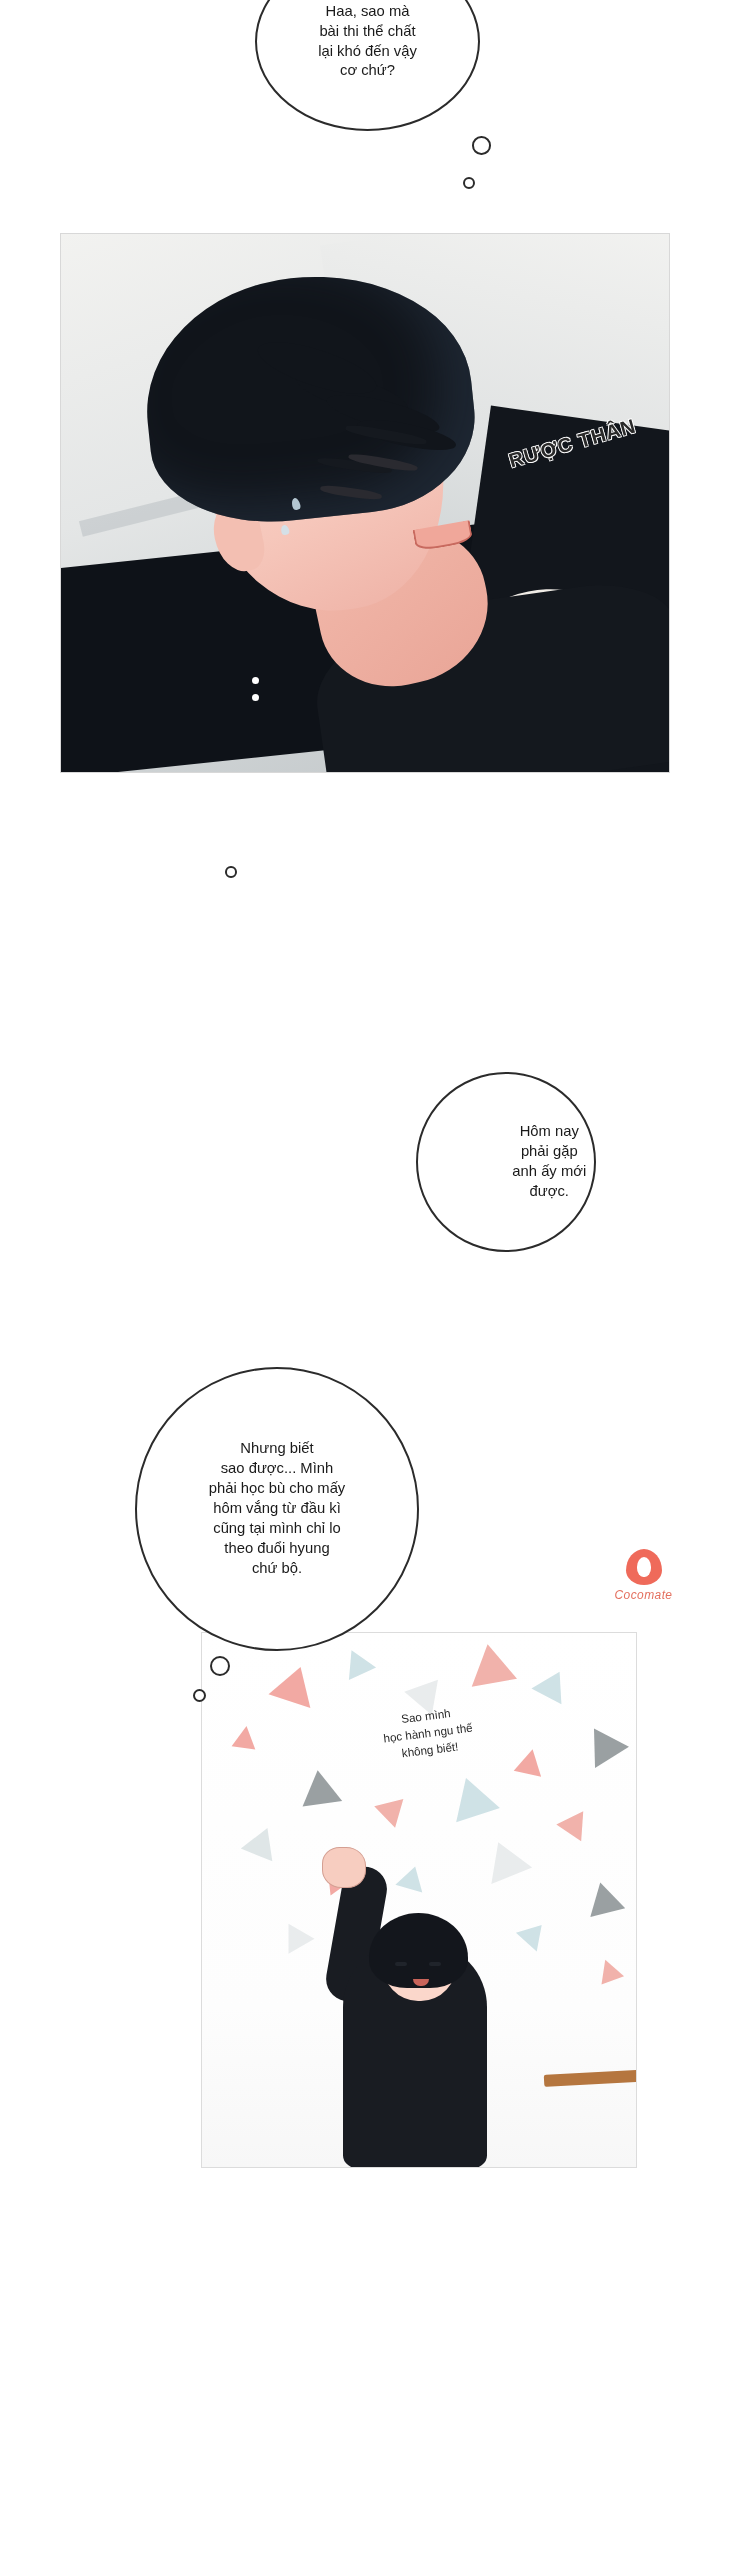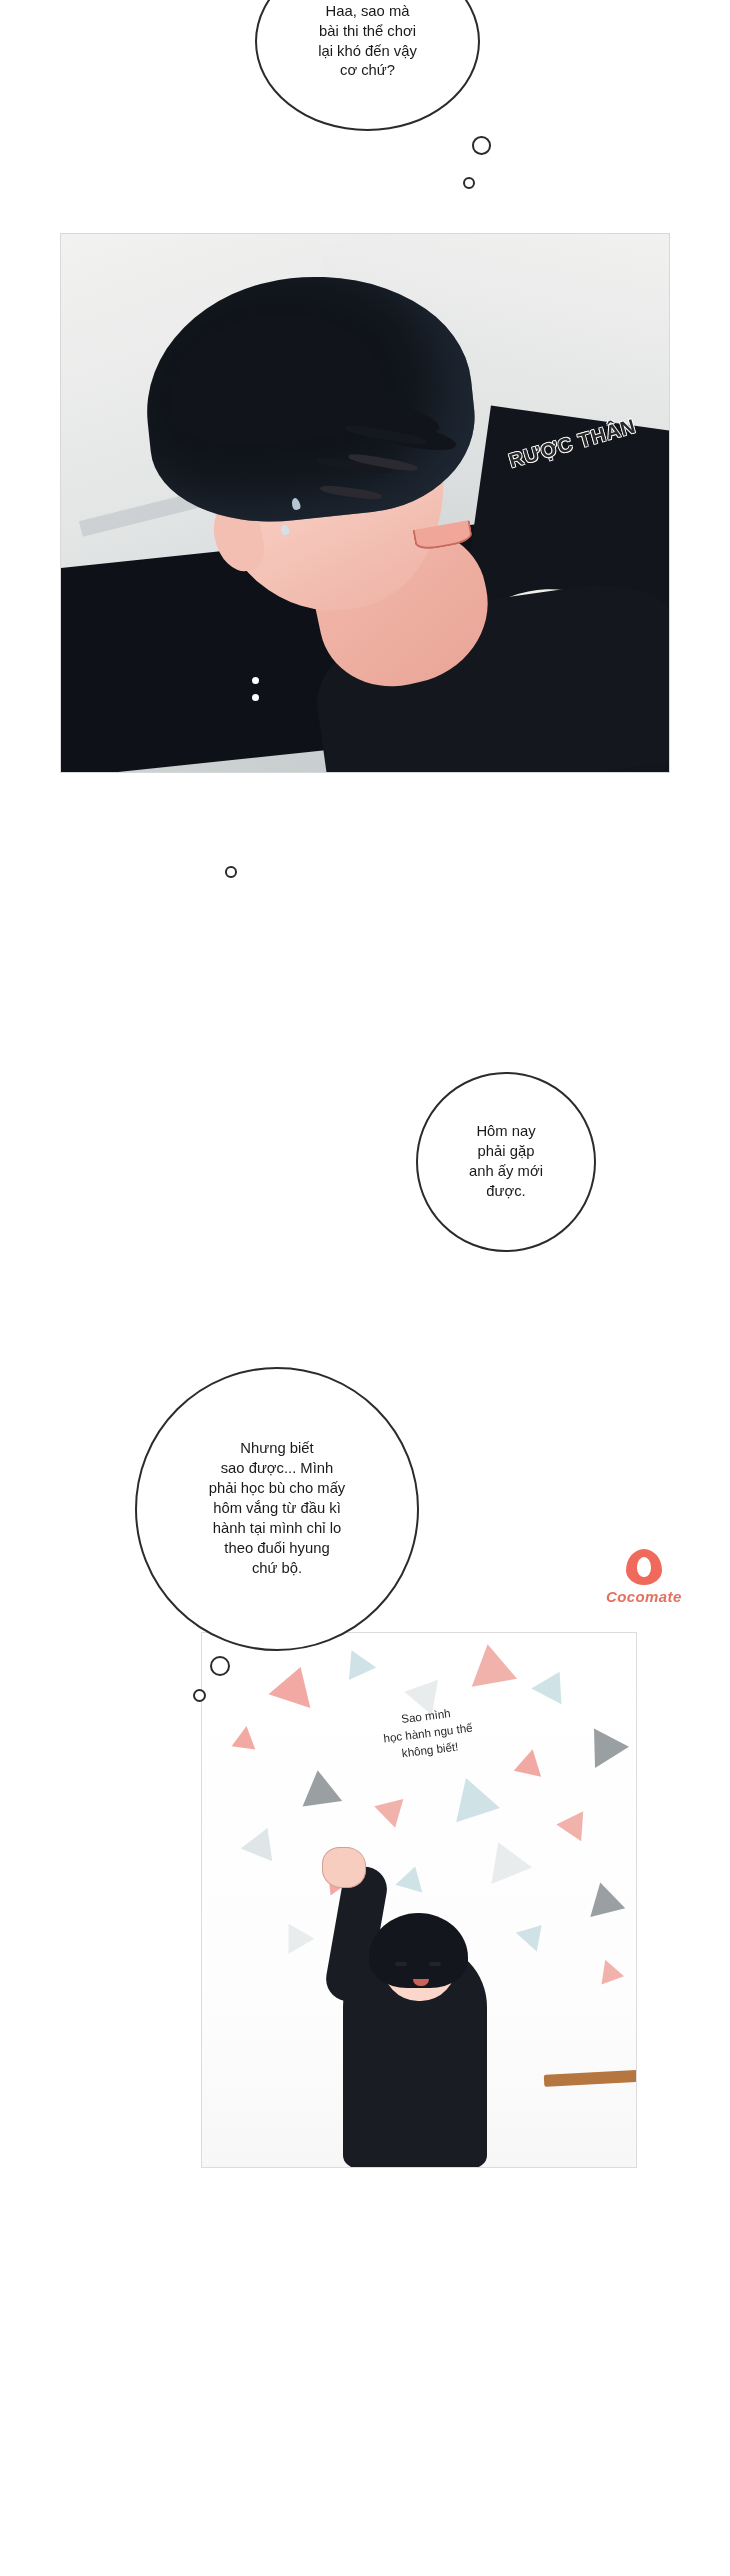--- a/index.html
+++ b/index.html
@@ -327,41 +327,40 @@
   #watermark .mark-shape::before {
     content: "";
     position: absolute;
     left: 50%; top: 7.8px;
     width: 14px; height: 20px;
     margin-left: -7px;
     background: #ffffff;
     border-radius: 50% 50% 45% 45%;
   }
   #watermark .mark-text {
-    font-size: 15px;
+    font-size: 12px;
     color: #e4705f;
     letter-spacing: 0.4px;
     font-style: italic;
-    font-weight: bold;
   }
 
   
   .b-sz-1 { font-size: 14.8px; }
   .b-sz-2 { font-size: 14px; }
   .b-sz-3 { font-size: 14.8px; }
   .b-sz-4 { font-size: 14.8px; }
 </style>
 </head>
 <body>
 
 <div class="page">
 
   <div class="bubble b-sz-1" id="bubble-1" style="left:255px; top:-48px; width:225px; height:179px;">
     <span class="txt">Haa, sao mà
-bài thi thể chơi
+bài thi thể chất
 lại khó đến vậy
 cơ chứ?</span>
   </div>
   <div class="tail-dot" style="left:472px; top:136px; width:18.6px; height:18.6px;"></div>
   <div class="tail-dot" style="left:463px; top:177px; width:12.4px; height:12.4px;"></div>
 
   <div class="panel" id="panel-one">
     <div class="p1-sheet"></div>
     <div class="p1-sheet2"></div>
     <div class="p1-fold-a"></div>
@@ -392,33 +391,33 @@
     <div class="p1-sfx">RƯỢC THÂN</div>
 
     <div class="p1-dots">
       <i></i>
       <i></i>
     </div>
   </div>
 
   <div class="tail-dot" style="left:225px; top:866px; width:11.6px; height:11.6px;"></div>
 
-  <div class="bubble b-sz-3" id="bubble-3" style="left:416px; top:1072px; width:180px; height:180px;">
+  <div class="bubble b-sz-3" id="bubble-3" style="left:416px; top:1072px; width:180px; height:180px;justify-content:flex-end;">
     <span class="txt">Hôm nay
 phải gặp
 anh ấy mới
 được.</span>
   </div>
 
   <div class="bubble b-sz-4" id="bubble-4" style="left:135px; top:1367px; width:284px; height:284px;">
     <span class="txt">Nhưng biết
 sao được... Mình
 phải học bù cho mấy
 hôm vắng từ đầu kì
-hành tại mình chỉ lo
+cũng tại mình chỉ lo
 theo đuổi hyung
 chứ bộ.</span>
   </div>
   <div class="tail-dot" style="left:210px; top:1656px; width:20px; height:20px;"></div>
   <div class="tail-dot" style="left:193px; top:1689px; width:13.2px; height:13.2px;"></div>
 
   <div id="watermark">
     <div class="mark-shape"></div>
     <div class="mark-text">Cocomate</div>
   </div>

